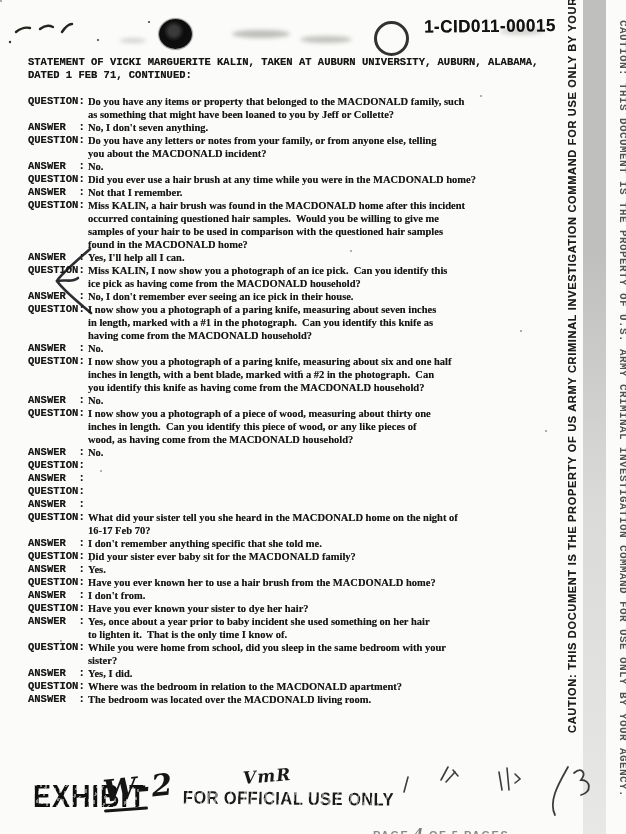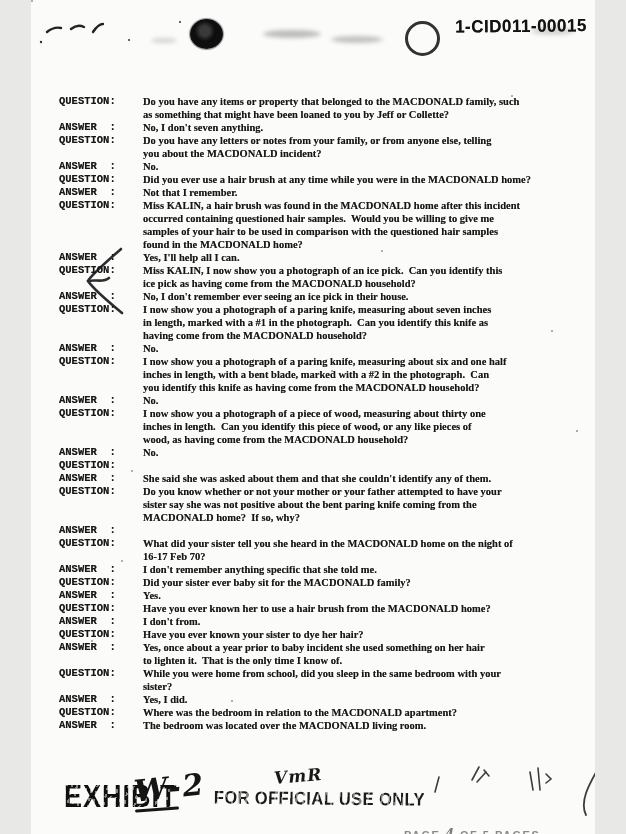--- a/index.html
+++ b/index.html
@@ -1,32 +1,32 @@
 <!DOCTYPE html>
 <html><head>
 <meta charset="utf-8">
 <style>
   html,body{margin:0;padding:0;background:#e8e8e6;}
   .page{
-    position:relative;width:564px;height:834px;margin:0 auto;
+    position:relative;width:626px;height:834px;margin:0 auto;
     background:#fbfbf9;overflow:hidden;
     font-family:"Liberation Mono",monospace;color:#181818;
   }
   
   .title{
     position:absolute;left:28px;top:56px;
     font:bold 10.5px/13px "Liberation Mono",monospace;
     white-space:pre-line;color:#161616;text-shadow:0 0 .4px rgba(10,10,10,.55);
   }
   .transcript{
     position:absolute;left:28px;top:95px;width:585px;
     font:bold 10.5px/13px "Liberation Mono",monospace;color:#171717;
     text-shadow:0 0 .4px rgba(10,10,10,.5);
   }
-  .qa-row{display:flex;align-items:flex-start;gap:24px;}
+  .qa-row{display:flex;align-items:flex-start;}
   .qa-label{flex:0 0 60px;white-space:pre;}
   .qa-text{white-space:pre;font-family:Liberation Serif, serif;}
   
   .doc-id{
     position:absolute;left:424px;top:17px;
     font:bold 17px "Liberation Sans",sans-serif;letter-spacing:.5px;
     color:#131313;transform:rotate(-.6deg) scaleY(1.04);transform-origin:0 0;
     text-shadow:0 0 .6px rgba(0,0,0,.6);
   }
   .punch-filled{
@@ -123,20 +123,22 @@
 
   <div class="punch-filled"></div>
   <div class="smudge sm1"></div>
   <div class="smudge sm2"></div>
   <div class="smudge sm3"></div>
   <div class="smudge sm4"></div>
   <div class="punch-ring"></div>
 
   <div class="doc-id">1-CID011-00015</div>
 
+  <div class="title">STATEMENT OF VICKI MARGUERITE KALIN, TAKEN AT AUBURN UNIVERSITY, AUBURN, ALABAMA,
+DATED 1 FEB 71, CONTINUED:</div>
 
   <div class="transcript">
     <div class="qa-row">
       <span class="qa-label">QUESTION:</span>
       <span class="qa-text">Do you have any items or property that belonged to the MACDONALD family, such
 as something that might have been loaned to you by Jeff or Collette?</span>
     </div>
 
     <div class="qa-row">
       <span class="qa-label">ANSWER  :</span>
@@ -223,28 +225,24 @@
       <span class="qa-label">ANSWER  :</span>
       <span class="qa-text">No.</span>
     </div>
 
     <div class="qa-row">
       <span class="qa-label">QUESTION:</span>
     </div>
 
     <div class="qa-row">
       <span class="qa-label">ANSWER  :</span>
-      <span class="qa-text">She said she was asked about them and that she couldn't identify any of them.</span>
-    </div>
-
-    <div class="qa-row">
-      <span class="qa-label">QUESTION:</span>
-      <span class="qa-text">Do you know whether or not your mother or your father attempted to have your
-sister say she was not positive about the bent paring knife coming from the
-MACDONALD home?  If so, why?</span>
+    </div>
+
+    <div class="qa-row">
+      <span class="qa-label">QUESTION:</span>
     </div>
 
     <div class="qa-row">
       <span class="qa-label">ANSWER  :</span>
     </div>
 
     <div class="qa-row">
       <span class="qa-label">QUESTION:</span>
       <span class="qa-text">What did your sister tell you she heard in the MACDONALD home on the night of
 16-17 Feb 70?</span>

